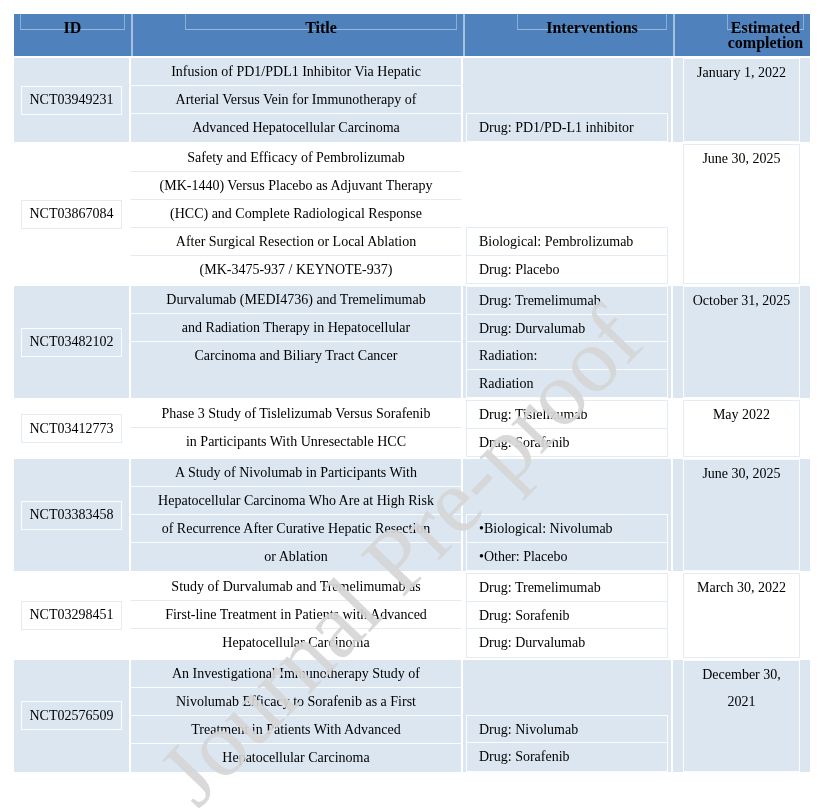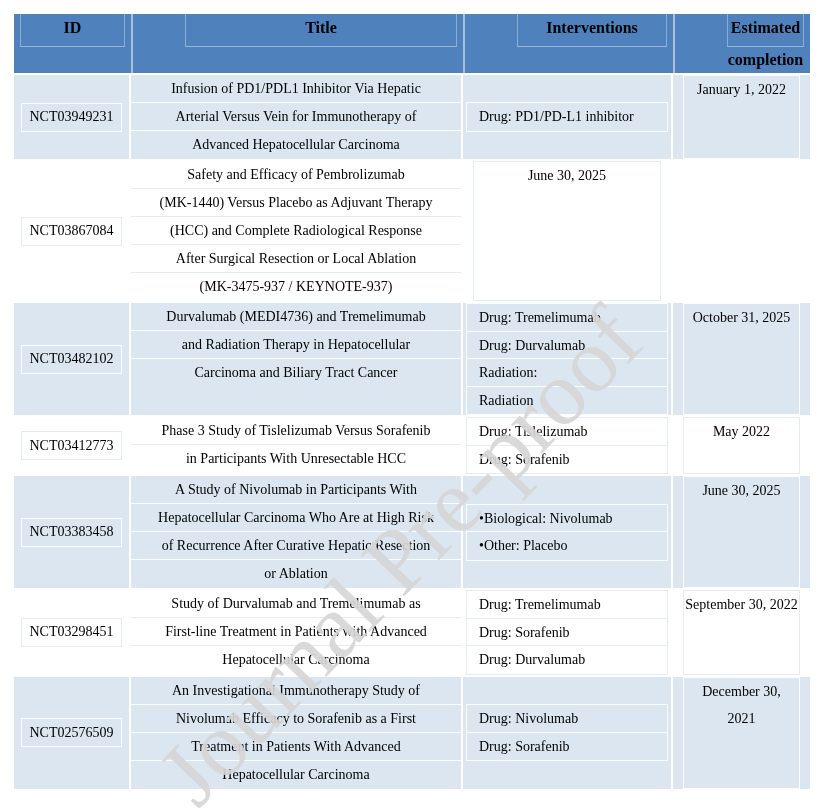--- a/index.html
+++ b/index.html
@@ -18,21 +18,21 @@
   .hdr {
     display: grid;
     grid-template-columns: 117px 332px 210px 137px;
     background: #4f81bd;
     font-weight: bold;
     font-size: 16px;
     text-align: center;
   }
   .hdr-cell + .hdr-cell { border-left: 2px solid rgba(255,255,255,0.5); padding-left: 46px; }
   .hline1 {
-    height: 33px; line-height: 27px;
+    height: 16px; line-height: 27px;
     margin: 0 6px;
     border-bottom: 1px solid rgba(255,255,255,0.42);
     border-left: 1px solid rgba(255,255,255,0.35);
     border-right: 1px solid rgba(255,255,255,0.35);
   }
   .hline2 { height: 26px; line-height: 26px; }
 
   
   .tbody { margin-top: 2px; display: flex; flex-direction: column; gap: 2px; background: #fff; }
   .row {
@@ -49,21 +49,21 @@
     width: calc(100% - 14px); height: 29px;
     display: flex; align-items: center; justify-content: center;
     border: 1px solid var(--faint);
     white-space: nowrap;
   }
 
   .cell-title { text-align: center; }
   .tline { height: 28px; line-height: 27.5px; border-bottom: 1px solid var(--faint); white-space: nowrap; }
   .tline:last-child { border-bottom: none; }
 
-  .cell-int { display: flex; flex-direction: column; justify-content: center; font-family: Liberation Serif, serif; }
+  .cell-int { display: flex; flex-direction: column; justify-content: flex-end; font-family: Liberation Serif, serif; }
   .int-box { border: 1px solid var(--faint); margin: 0 3px; }
   .iline { height: 27.5px; line-height: 27.5px; padding-left: 12px; border-bottom: 1px solid var(--faint); white-space: nowrap; }
   .iline:last-child { border-bottom: none; }
 
   .cell-date { display: flex; justify-content: center; text-align: center; }
   .date-box { width: calc(100% - 20px); border: 1px solid var(--faint); }
   .dline { height: 27.5px; line-height: 27.5px; white-space: nowrap; }
 
   
   .watermark {
@@ -129,20 +129,26 @@
           <div class="cell cell-id">
             <div class="id-box">NCT03867084</div>
           </div>
           <div class="cell cell-title">
             <div class="tline">Safety and Efficacy of Pembrolizumab</div>
             <div class="tline">(MK-1440) Versus Placebo as Adjuvant Therapy</div>
             <div class="tline">(HCC) and Complete Radiological Response</div>
             <div class="tline">After Surgical Resection or Local Ablation</div>
             <div class="tline">(MK-3475-937 / KEYNOTE-937)</div>
           </div>
+          <div class="cell cell-int">
+            <div class="int-box">
+              <div class="iline">Biological: Pembrolizumab</div>
+              <div class="iline">Drug: Placebo</div>
+            </div>
+          </div>
           <div class="cell cell-date">
             <div class="date-box">
               <div class="dline">June 30, 2025</div>
             </div>
           </div>
         </div>
         <div class="row shade-blue">
           <div class="cell cell-id">
             <div class="id-box">NCT03482102</div>
           </div>
@@ -218,21 +224,21 @@
           </div>
           <div class="cell cell-int">
             <div class="int-box">
               <div class="iline">Drug: Tremelimumab</div>
               <div class="iline">Drug: Sorafenib</div>
               <div class="iline">Drug: Durvalumab</div>
             </div>
           </div>
           <div class="cell cell-date">
             <div class="date-box">
-              <div class="dline">September 30, 2022</div>
+              <div class="dline">March 30, 2022</div>
             </div>
           </div>
         </div>
         <div class="row shade-blue">
           <div class="cell cell-id">
             <div class="id-box">NCT02576509</div>
           </div>
           <div class="cell cell-title">
             <div class="tline">An Investigational Immunotherapy Study of</div>
             <div class="tline">Nivolumab Efficacy to Sorafenib as a First</div>

